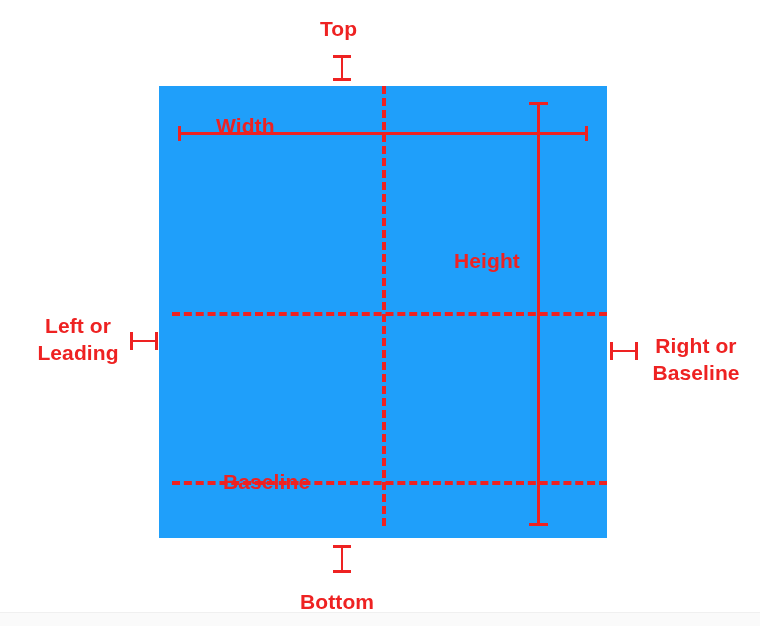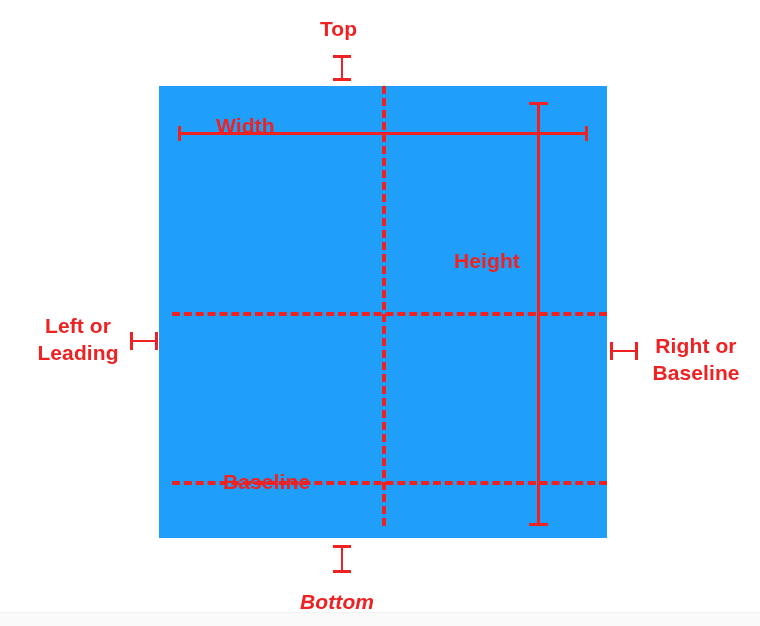--- a/index.html
+++ b/index.html
@@ -35,21 +35,21 @@
     color: #ee2222;
     font-weight: bold;
     font-size: 21px;
     line-height: 25px;
     white-space: nowrap;
     letter-spacing: 0.1px;
     text-align: center;
   }
   .lbl.two-line { white-space: normal; text-align: center; line-height: 27px; }
   .lbl-top      { left: 320px; top: 16px; }
-  .lbl-bottom   { left: 300px; top: 589px; font-style: italic; }
+  .lbl-bottom   { left: 300px; top: 589px; }
   .lbl-width    { left: 216px; top: 113px; }
   .lbl-height   { left: 454px; top: 248px; }
   .lbl-centery  { left: 248px; top: 301px; }
   .lbl-centerx  { left: 333px; top: 350px; }
   .lbl-baseline { left: 211px; top: 469px; margin-left: 12px; }
   .lbl-left     { left: 24px;  top: 312px; width: 108px; }
   .lbl-right    { left: 644px; top: 332px; width: 104px; }
 
   
   .solid-h {            

